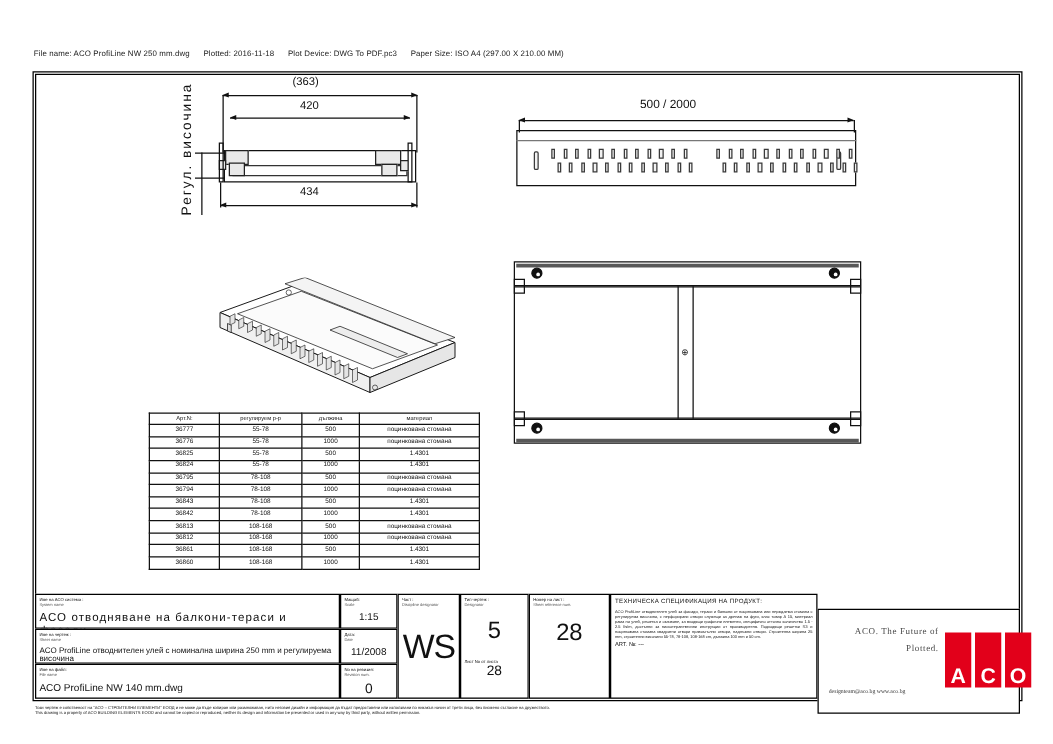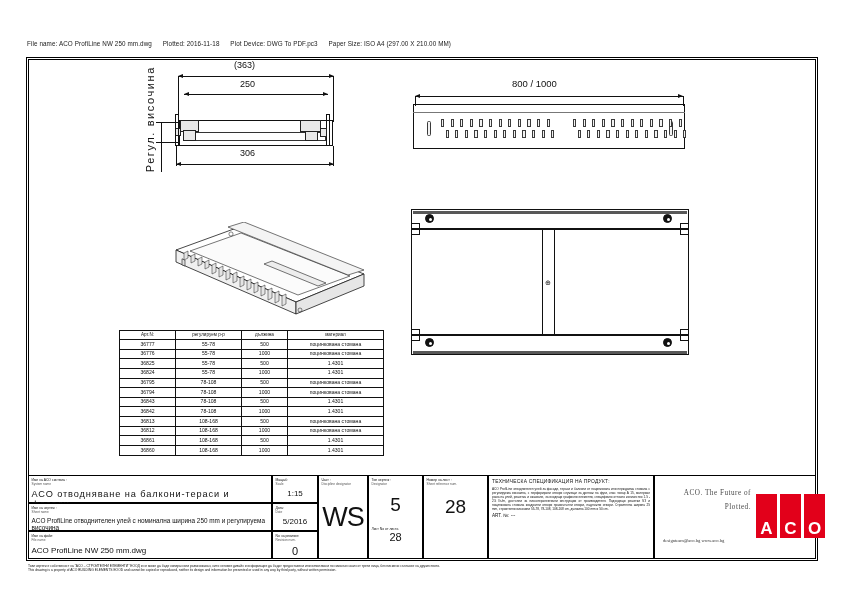--- a/index.html
+++ b/index.html
@@ -144,21 +144,21 @@
 
     <div class="v1-rot">Регул. височина</div>
 
     <div class="dim-text" style="left:84px; top:-2px;">(363)</div>
     <div class="dimline h" style="left:28px; top:14px; width:156px;"></div>
     <div class="arrow-l" style="left:28px; top:12.3px;"></div>
     <div class="arrow-r" style="left:179px; top:12.3px;"></div>
     <div class="extline" style="left:28px; top:14px; height:46px;"></div>
     <div class="extline" style="left:183px; top:14px; height:46px;"></div>
 
-    <div class="dim-text" style="left:90px; top:17px;">250</div>
+    <div class="dim-text" style="left:90px; top:17px;">420</div>
     <div class="dimline h" style="left:34px; top:32px; width:144px;"></div>
     <div class="arrow-l" style="left:34px; top:30.3px;"></div>
     <div class="arrow-r" style="left:173px; top:30.3px;"></div>
 
     <div class="prof-outline" style="left:29px; top:58px; width:154px; height:26px;"></div>
     <div class="prof-outline" style="left:36px; top:70px; width:140px; height:9px; border-color:#333;"></div>
 
     <div class="prof-fill" style="left:30px; top:58px; width:19px; height:12px;"></div>
     <div class="prof-fill" style="left:33px; top:68px; width:13px; height:11px;"></div>
     <div class="prof-fill" style="left:25px; top:66px; width:6px; height:8px;"></div>
@@ -166,30 +166,30 @@
 
     <div class="prof-fill" style="left:150px; top:58px; width:21px; height:12px;"></div>
     <div class="prof-fill" style="left:155px; top:69px; width:13px; height:10px;"></div>
     <div class="prof-outline" style="left:176px; top:52px; width:4px; height:32px;"></div>
     <div class="prof-fill" style="left:170px; top:66px; width:7px; height:9px;"></div>
 
     <div class="dimline h" style="left:6px; top:60px; width:24px;"></div>
     <div class="dimline h" style="left:6px; top:80px; width:24px;"></div>
     <div class="dimline v" style="left:11px; top:60px; height:50px;"></div>
 
-    <div class="dim-text" style="left:90px; top:86px;">306</div>
+    <div class="dim-text" style="left:90px; top:86px;">434</div>
     <div class="dimline h" style="left:26px; top:102px; width:158px;"></div>
     <div class="arrow-l" style="left:26px; top:100.3px;"></div>
     <div class="arrow-r" style="left:179px; top:100.3px;"></div>
     <div class="extline" style="left:26px; top:84px; height:20px;"></div>
     <div class="extline" style="left:183px; top:84px; height:20px;"></div>
   </div>
 
   <div class="v2">
-    <div class="dim-text" style="left:107px; top:0px; font-size:9.5px;">800  /  1000</div>
+    <div class="dim-text" style="left:107px; top:0px; font-size:9.5px;">500  /  2000</div>
     <div class="dimline h" style="left:10px; top:18px; width:268px;"></div>
     <div class="arrow-l" style="left:10px; top:16.3px;"></div>
     <div class="arrow-r" style="left:273px; top:16.3px;"></div>
     <div class="extline" style="left:10px; top:18px; height:10px;"></div>
     <div class="extline" style="left:278px; top:18px; height:10px;"></div>
 
     <div class="grate-box"></div>
     <div class="grate-rail"></div>
 
     <div class="slot" style="left:22px; top:43px; width:3.6px; height:15px; border-radius:1.5px;"></div>
@@ -410,33 +410,33 @@
 
     <div class="tb-cell cell-pad" style="left:0; top:28px; width:244px; height:28px;">
       <div class="lbl-bg">Име на чертеж :</div>
       <div class="lbl-en">Sheet name</div>
       <div class="val-small" style="margin-top:3.5px;">ACO ProfiLine отводнителен улей с номинална ширина 250 mm и регулируема височина</div>
     </div>
 
     <div class="tb-cell cell-pad" style="left:0; top:56px; width:244px; height:28px;">
       <div class="lbl-bg">Име на файл:</div>
       <div class="lbl-en">File name</div>
-      <div class="val-mid" style="margin-top:4px;">ACO ProfiLine NW 250 mm.dwg</div>
+      <div class="val-mid" style="margin-top:4px;">ACO ProfiLine NW 140 mm.dwg</div>
     </div>
 
     <div class="tb-cell cell-pad" style="left:244px; top:0; width:46px; height:28px;">
       <div class="lbl-bg">Мащаб:</div>
       <div class="lbl-en">Scale</div>
       <div class="val-mid" style="margin-top:3px; text-align:center;">1:15</div>
     </div>
 
     <div class="tb-cell cell-pad" style="left:244px; top:28px; width:46px; height:28px;">
       <div class="lbl-bg">Дата:</div>
       <div class="lbl-en">Date</div>
-      <div class="val-mid" style="margin-top:3px; text-align:center;">5/2016</div>
+      <div class="val-mid" style="margin-top:3px; text-align:center;">11/2008</div>
     </div>
 
     <div class="tb-cell cell-pad" style="left:244px; top:56px; width:46px; height:28px;">
       <div class="lbl-bg">No на ревизия:</div>
       <div class="lbl-en">Revision num.</div>
       <div class="val-num2" style="margin-top:4px; text-align:center;">0</div>
     </div>
 
     <div class="tb-cell cell-pad" style="left:290px; top:0; width:50px; height:84px;">
       <div class="lbl-bg">Част :</div>
@@ -457,21 +457,21 @@
       <div class="lbl-en">Sheet reference num.</div>
       <div class="val-num" style="margin-top:11px; text-align:center;">28</div>
     </div>
 
     <div class="tb-cell" style="left:460px; top:0; width:166px; height:84px; padding:3px 3px 0 3px;">
       <div class="spec-title">ТЕХНИЧЕСКА СПЕЦИФИКАЦИЯ НА ПРОДУКТ:</div>
       <div class="spec-body" style="margin-top:2.5px;">ACO ProfiLine отводнителен улей за фасади, тераси и балкони от поцинкована или нерждаема стомана с регулируема височина, с перфорирани отвори служещи за дренаж на фуги, клас товар A 15, материал рама на улей, решетка и окачване, за входящи графични елементи, специфично отточно количество 1.5 - 2.5 l/s/m, достъпни за нискотерапевтични инструкции от производителя. Подходящи решетки SЗ и поцинкована стомана квадратни отвори правоъгълни отвори, надлъжни отвори. Строителна ширина 25 mm, строителни височини 55-78, 78-108, 108-168 cm, дължина 100 mm и 50 cm.</div>
       <div class="lbl-bg" style="font-size:4.6px; margin-top:2px;">ART. №: ---</div>
     </div>
 
-    <div class="tb-cell" style="left:626px; top:0; width:162px; height:84px;">
+    <div class="tb-cell" style="left:626px; top:12px; width:162px; height:84px;">
       <div class="aco-slogan" style="position:absolute; left:8px; top:13px; width:88px; text-align:right;">ACO. The Future of</div>
       <div class="aco-slogan" style="position:absolute; left:8px; top:27px; width:88px; text-align:right;">Plotted.</div>
       <div class="aco-contact" style="position:absolute; left:8px; top:62px;">designteam@aco.bg  www.aco.bg</div>
       <div class="logo-wrap" style="left:101px; top:18px;">
         <div class="logo-bar">
           <div class="logo-letter">A</div>
         </div>
         <div class="logo-bar">
           <div class="logo-letter">C</div>
         </div>

